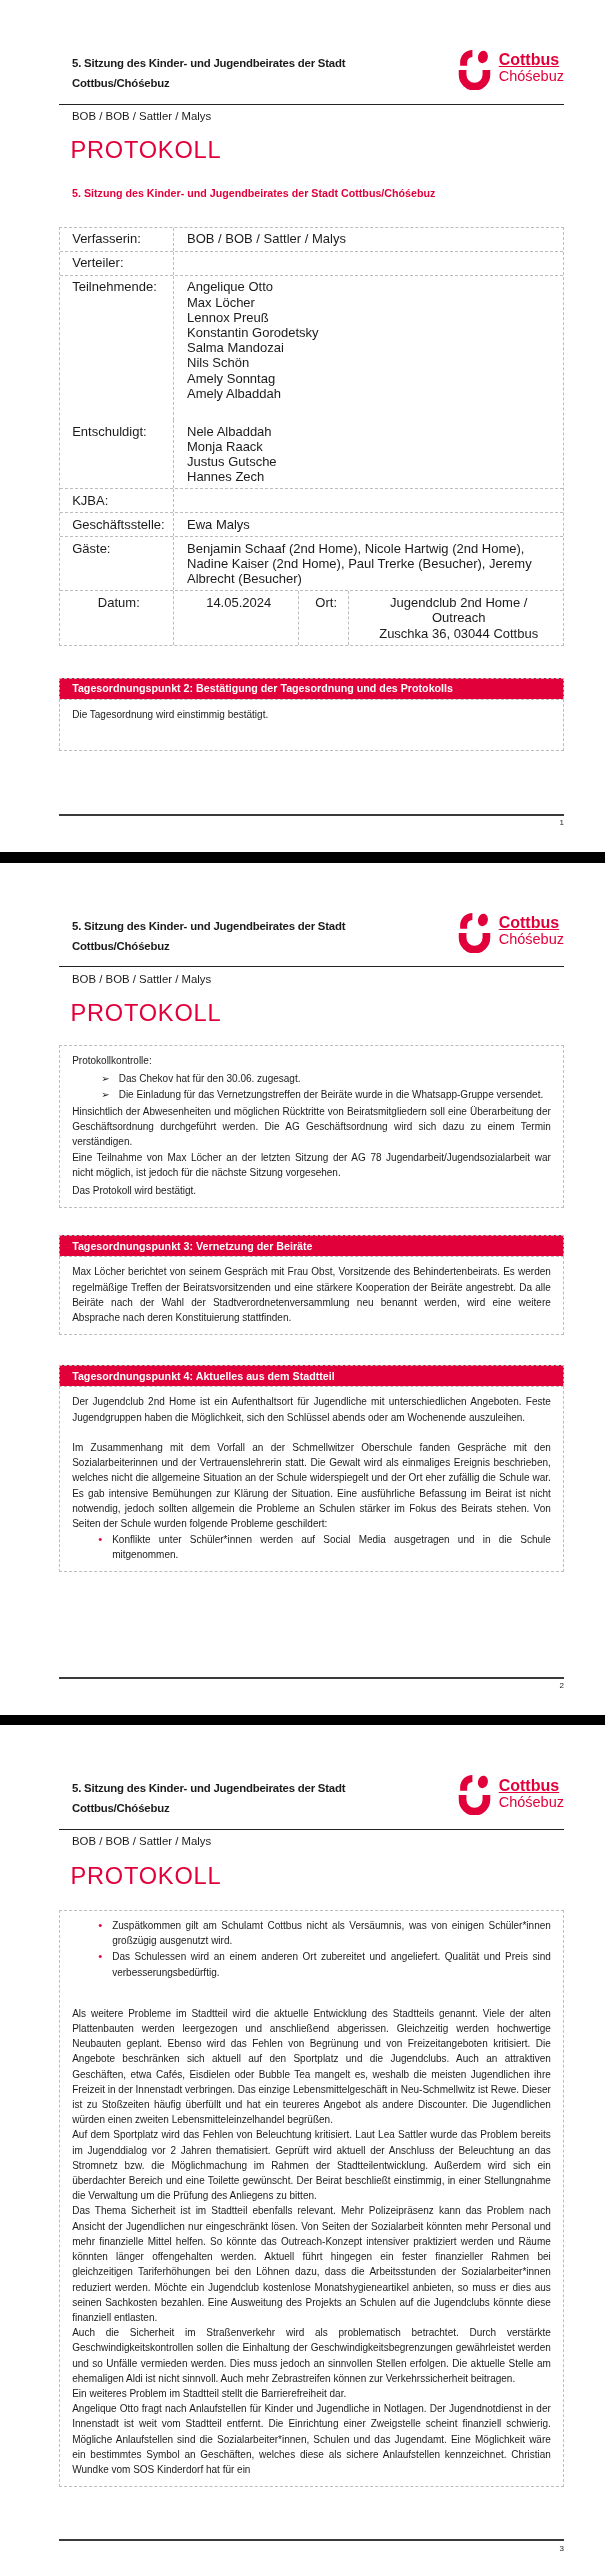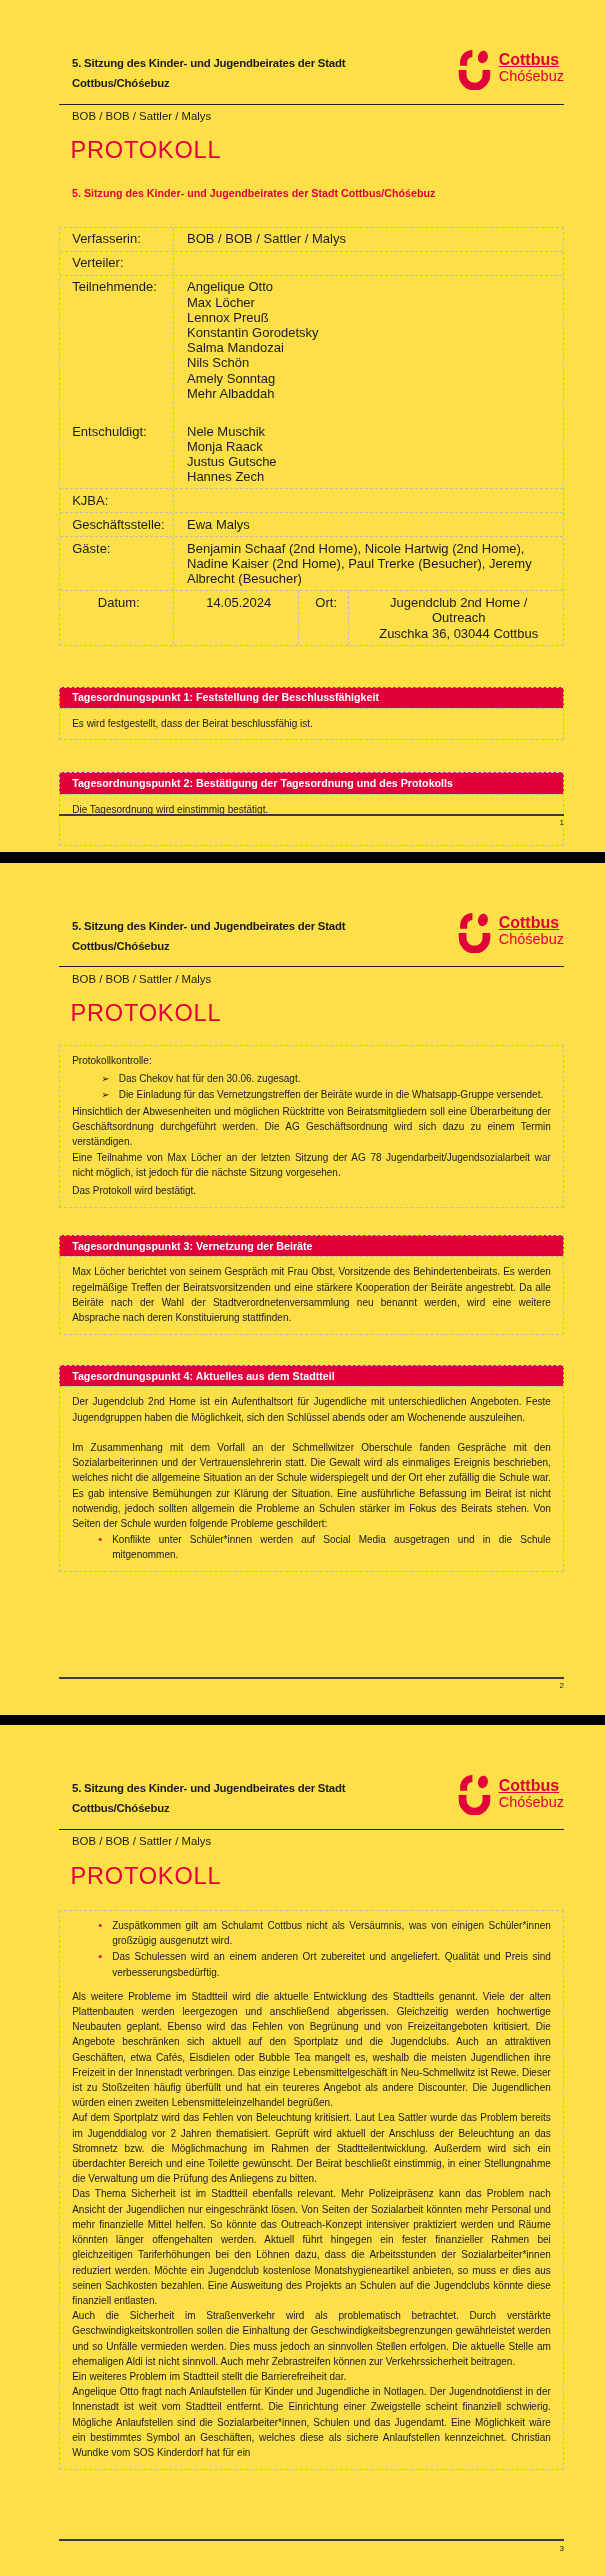--- a/index.html
+++ b/index.html
@@ -4,21 +4,21 @@
 <style>
   :root { --red: #e2003b; --border: #bdbdbd; --ink: #1b1b1b; }
   * { box-sizing: border-box; }
   html, body { margin: 0; padding: 0; }
   body {
     width: 605px; background: #000;
     font-family: "Liberation Sans", sans-serif;
     color: var(--ink);
   }
   .page {
-    width: 605px; height: 852px; background: #fde047;
+    width: 605px; height: 852px; background: #ffffff;
     position: relative; overflow: hidden;
     padding: 53px 41px 0 59px;
   }
   .page + .page { margin-top: 10.7px; }
 
   
   .page-header { display: flex; justify-content: space-between; align-items: flex-start; }
   .header-title { font-size: 11.4px; font-weight: bold; line-height: 20px; margin-left: 13px; letter-spacing: -0.2px; }
   .header-logo { display: flex; align-items: center; gap: 6.9px; margin-top: -6.1px; }
   .logo-icon { color: var(--red); display: block; }
@@ -62,21 +62,21 @@
   .topic-box p { margin: 0; }
   .topic-box .plain { text-align: left; }
   .tall-box { min-height: 52px; }
 
   .arrow-item { display: flex; gap: 9.1px; padding-left: 29px; margin-top: 0.8px; text-align: left; }
   .arrow-glyph { flex: 0 0 auto; }
   .dot-item { display: flex; gap: 10px; padding-left: 26px; margin-top: 0.8px; }
   .dot-glyph { flex: 0 0 auto; color: var(--red); font-size: 11.4px; }
   .para-top { margin-top: 2.3px !important; }
   .gap-above { margin-top: 15.2px !important; }
-  .list-gap { margin-top: 9px; }
+  .list-gap { margin-top: 26px; }
 
   
   .page-footer { position: absolute; left: 59px; right: 41px; top: 814px; }
   .footer-rule { border-top: 2.3px solid #3a3a3a; }
   .footer-num { text-align: right; font-size: 8px; margin-top: 2.3px; color: #222; }
 
   .mt-sec1 { margin-top: 41px; }
   .mt-sec2 { margin-top: 32px; }
   .mt-box2 { margin-top: 18.3px; }
   .mt-sec3 { margin-top: 27.4px; }
@@ -124,30 +124,30 @@
       <div class="m-value gap-after">
         <div>
 
         <div class="name-line">Angelique Otto</div>
             <div class="name-line">Max Löcher</div>
             <div class="name-line">Lennox Preuß</div>
             <div class="name-line">Konstantin Gorodetsky</div>
             <div class="name-line">Salma Mandozai</div>
             <div class="name-line">Nils Schön</div>
             <div class="name-line">Amely Sonntag</div>
-            <div class="name-line">Mehr Albaddah</div>
+            <div class="name-line">Amely Albaddah</div>
           </div>
       </div>
     </div>
     <div class="m-row joined">
       <div class="m-label">Entschuldigt:</div>
       <div class="m-value">
         <div>
 
-        <div class="name-line">Nele Muschik</div>
+        <div class="name-line">Nele Albaddah</div>
             <div class="name-line">Monja Raack</div>
             <div class="name-line">Justus Gutsche</div>
             <div class="name-line">Hannes Zech</div>
           </div>
       </div>
     </div>
     <div class="m-row">
       <div class="m-label">KJBA:</div>
     </div>
     <div class="m-row">
@@ -162,26 +162,20 @@
       <div class="m-cell bordered label-cell">Datum:</div>
       <div class="m-cell bordered">14.05.2024</div>
       <div class="m-cell bordered">Ort:</div>
       <div class="m-cell">
         <div>Jugendclub 2nd Home / Outreach</div>
         <div>Zuschka 36, 03044 Cottbus</div>
       </div>
     </div>
   </div>
 
-  <div class="topic mt-sec1">
-    <div class="topic-bar">Tagesordnungspunkt 1: Feststellung der Beschlussfähigkeit</div>
-    <div class="topic-box">
-      <p class="plain">Es wird festgestellt, dass der Beirat beschlussfähig ist.</p>
-    </div>
-  </div>
 
   <div class="topic mt-sec2">
     <div class="topic-bar">Tagesordnungspunkt 2: Bestätigung der Tagesordnung und des Protokolls</div>
     <div class="topic-box tall-box">
       <p class="plain">Die Tagesordnung wird einstimmig bestätigt.</p>
     </div>
   </div>
 
   <div class="page-footer">
     <div class="footer-rule"></div>

